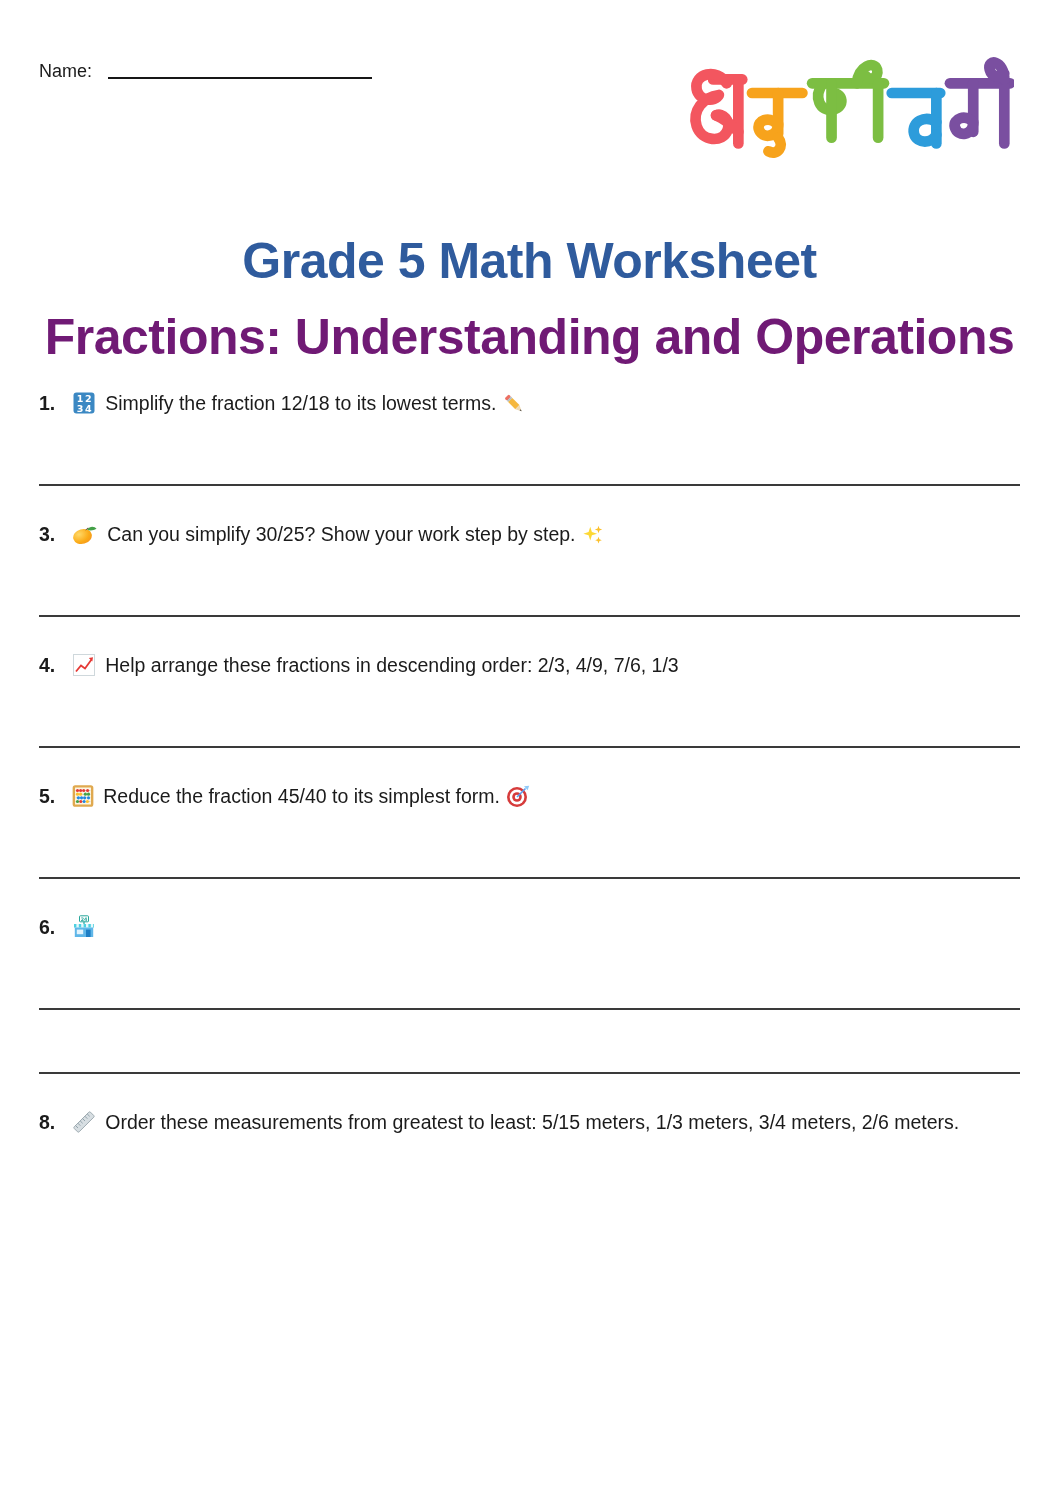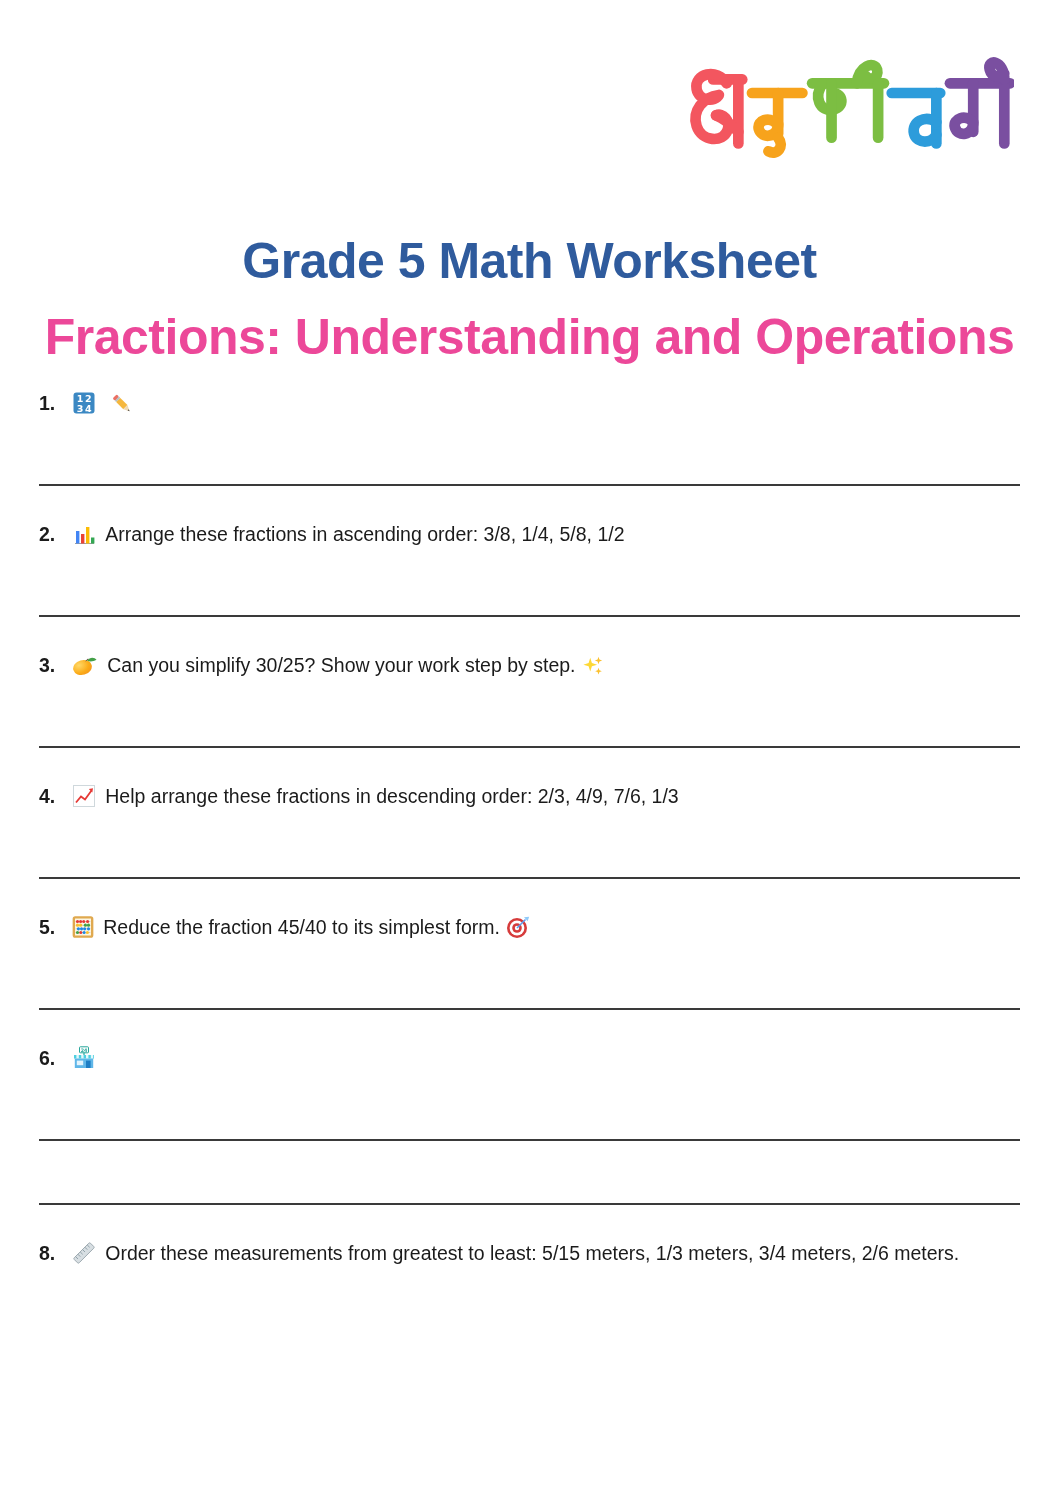--- a/index.html
+++ b/index.html
@@ -34,20 +34,24 @@
   .icon.trail { margin-left:6px; margin-right:0; }
   .answer-line { border-top:2.5px solid #3a3a3a; margin-top:62px; height:0; }
 </style>
 </head>
 <body>
 
 <div class="page">
 
   <div class="header">
     <div class="fields">
+      <div class="field">
+        <span class="field-label">Name:</span>
+        <span class="field-line"></span>
+      </div>
     </div>
 
     <div class="logo-wrap">
       <span class="sr">অনুশীলনী</span>
       <svg width="330" height="112" viewBox="0 0 340 115" fill="none" stroke-linecap="round" stroke-linejoin="round">
         <g stroke-width="11" stroke="#f3565f">
           <path d="M30,26 L60,26"></path>
           <path d="M56,26 L56,92"></path>
           <path d="M44,30 C34,14 10,20 13,36 C15,48 32,50 36,42 C20,44 8,58 13,74 C18,90 40,92 45,78 C48,68 40,60 33,63"></path>
           <path d="M33,63 C42,66 50,74 56,80"></path>
@@ -75,57 +79,45 @@
           <path d="M298,30 L298,80"></path>
           <path d="M298,70 C298,84 282,86 279,75 C277,66 290,62 297,69"></path>
           <path d="M330,30 L330,92"></path>
           <path d="M330,26 C330,6 312,4 315,16 C317,24 326,25 330,20"></path>
         </g>
       </svg>
     </div>
   </div>
 
   <h1 class="title title1" style="color: rgb(47, 91, 157);">Grade 5 Math Worksheet</h1>
-  <h1 class="title title2" style="color: #ec4899;">Fractions: Understanding and Operations</h1>
+  <h1 class="title title2" style="color: #701a75;">Fractions: Understanding and Operations</h1>
 
   <div class="questions">
 
     <div class="qa">
       <p class="question">
         <span class="qnum">1.</span><span class="icon"><svg width="24" height="24" viewBox="0 0 24 24">
               <rect x="1.5" y="1.5" width="21" height="21" rx="3" fill="#3b88c3"></rect>
               <text x="8" y="11.2" font-size="9.5" font-weight="bold" fill="#ffffff" text-anchor="middle" font-family="DejaVu Sans, sans-serif">1</text>
               <text x="16.3" y="11.2" font-size="9.5" font-weight="bold" fill="#ffffff" text-anchor="middle" font-family="DejaVu Sans, sans-serif">2</text>
               <text x="8" y="20.8" font-size="9.5" font-weight="bold" fill="#ffffff" text-anchor="middle" font-family="DejaVu Sans, sans-serif">3</text>
               <text x="16.3" y="20.8" font-size="9.5" font-weight="bold" fill="#ffffff" text-anchor="middle" font-family="DejaVu Sans, sans-serif">4</text>
-            </svg></span><span class="icon trail"><svg width="22" height="22" viewBox="0 0 24 24">
+            </svg></span><span>Simplify the fraction 12/18 to its lowest terms.</span><span class="icon trail"><svg width="22" height="22" viewBox="0 0 24 24">
               <g transform="rotate(-45 12 12)">
                 <rect x="9" y="0.5" width="6.4" height="3.6" rx="1.4" fill="#ec7063"></rect>
                 <rect x="9" y="4" width="6.4" height="2" fill="#b0bec5"></rect>
                 <rect x="9" y="6" width="6.4" height="11" fill="#f5b73d"></rect>
                 <path d="M9,17 L12.2,23.5 L15.4,17 Z" fill="#efd9b4"></path>
                 <path d="M11.2,21.4 L12.2,23.5 L13.2,21.4 Z" fill="#4e4a45"></path>
               </g>
             </svg></span>
       </p>
       <div class="answer-line"></div>
     </div>
 
-    <div class="qa">
-      <p class="question">
-        <span class="qnum">2.</span><span class="icon"><svg width="24" height="24" viewBox="0 0 24 24">
-              <line x1="3" y1="21.5" x2="22" y2="21.5" stroke="#9e9e9e" stroke-width="1"></line>
-              <rect x="4" y="9" width="3.4" height="12.5" fill="#4285f4"></rect>
-              <rect x="9" y="12" width="3.4" height="9.5" fill="#ea4335"></rect>
-              <rect x="14" y="5" width="3.4" height="16.5" fill="#fbbc04"></rect>
-              <rect x="19" y="15.5" width="3.4" height="6" fill="#34a853"></rect>
-            </svg></span><span>Arrange these fractions in ascending order: 3/8, 1/4, 5/8, 1/2</span>
-      </p>
-      <div class="answer-line"></div>
-    </div>
 
     <div class="qa">
       <p class="question">
         <span class="qnum">3.</span><span class="icon"><svg width="26" height="24" viewBox="0 0 26 24">
               <defs>
                 <radialGradient id="mgrad" cx="0.35" cy="0.3" r="0.95">
                   <stop offset="0" stop-color="#ffd968"></stop>
                   <stop offset="0.55" stop-color="#fbab18"></stop>
                   <stop offset="1" stop-color="#ef8b1f"></stop>
                 </radialGradient>

